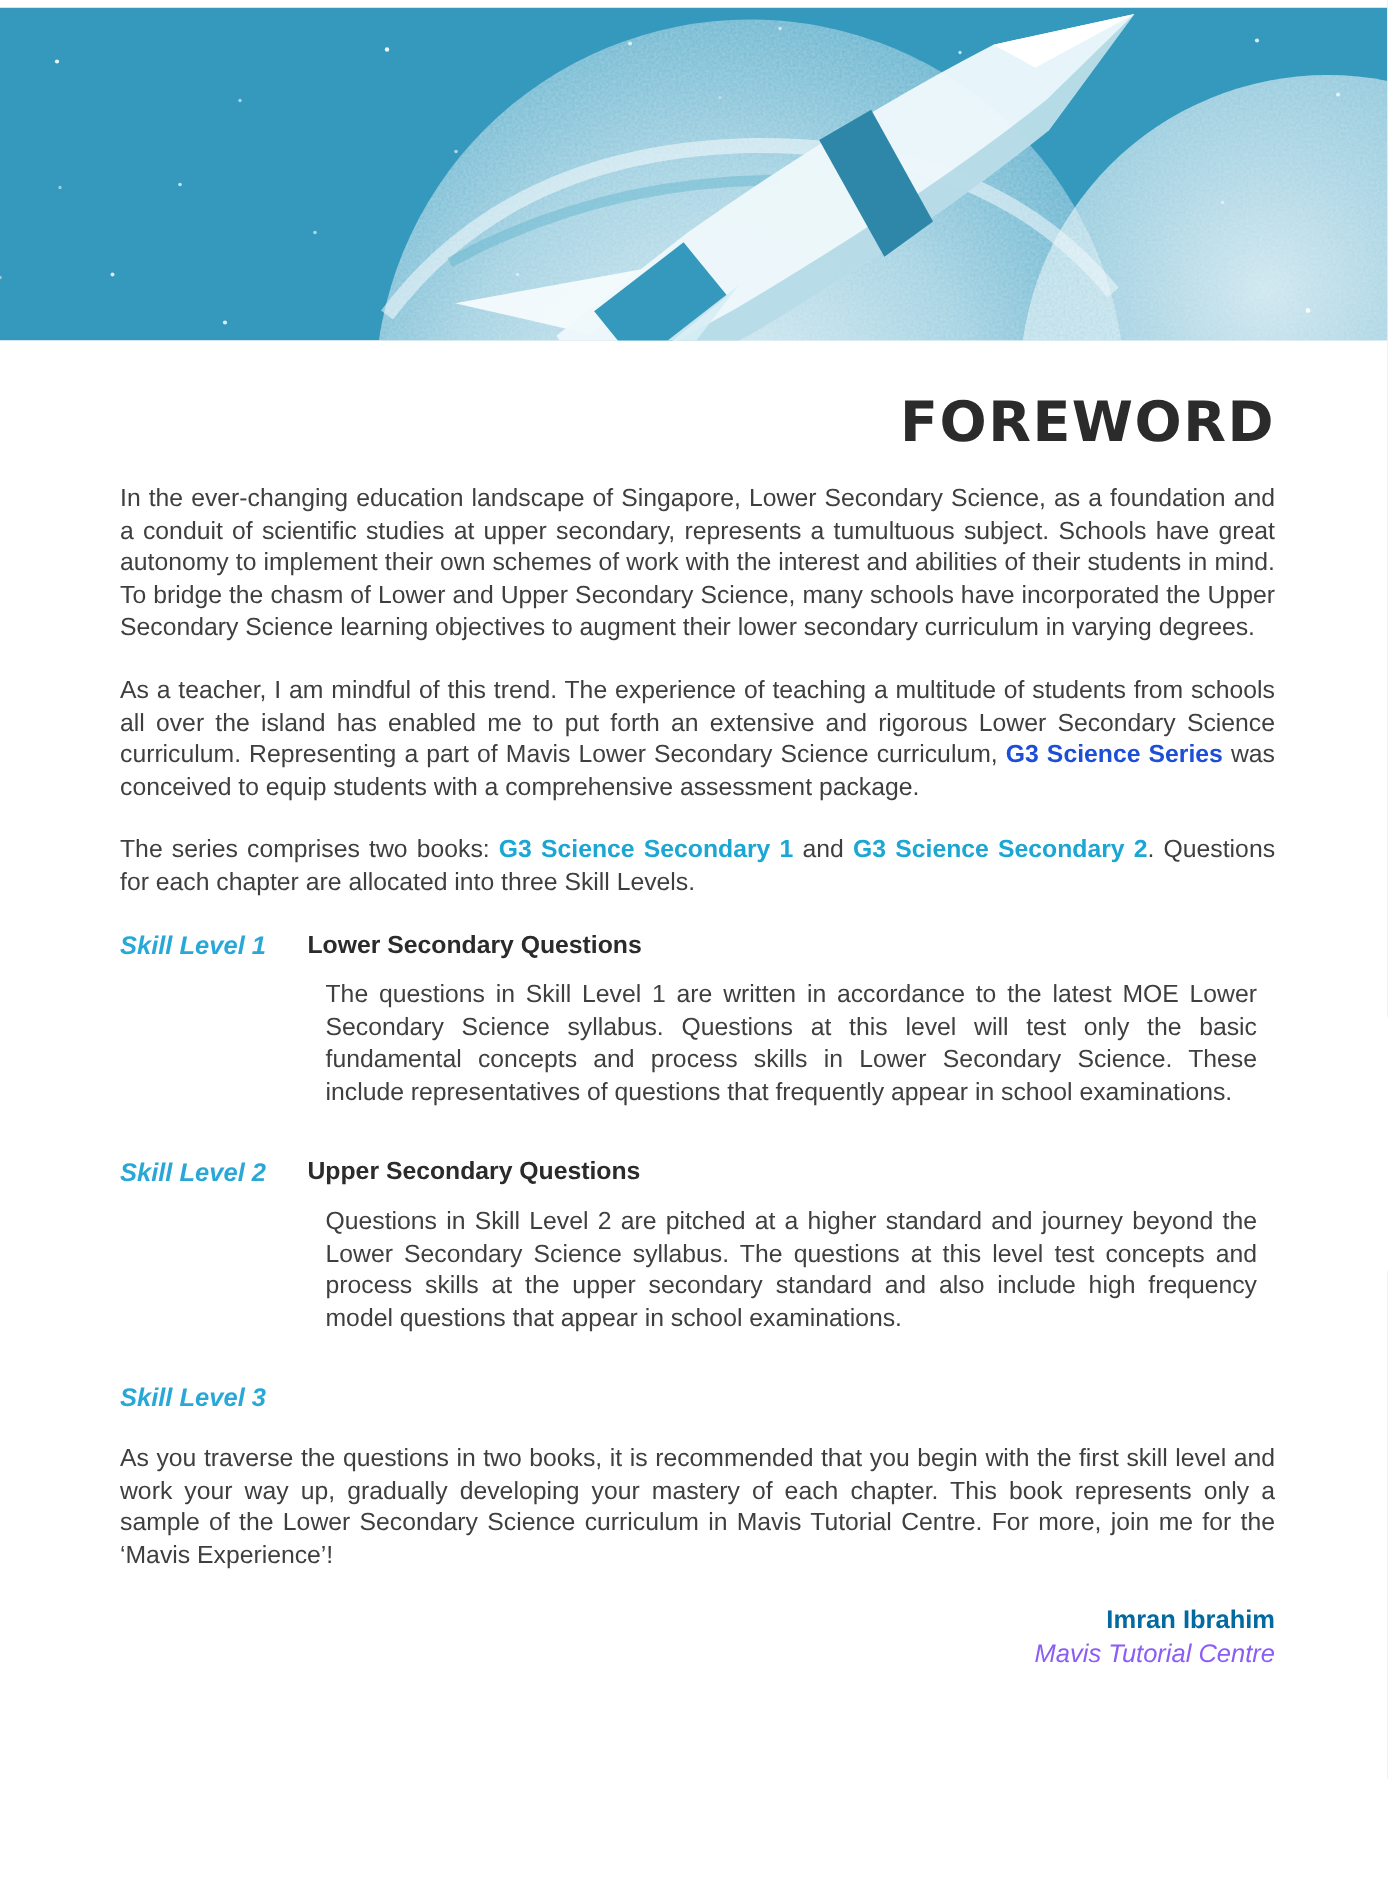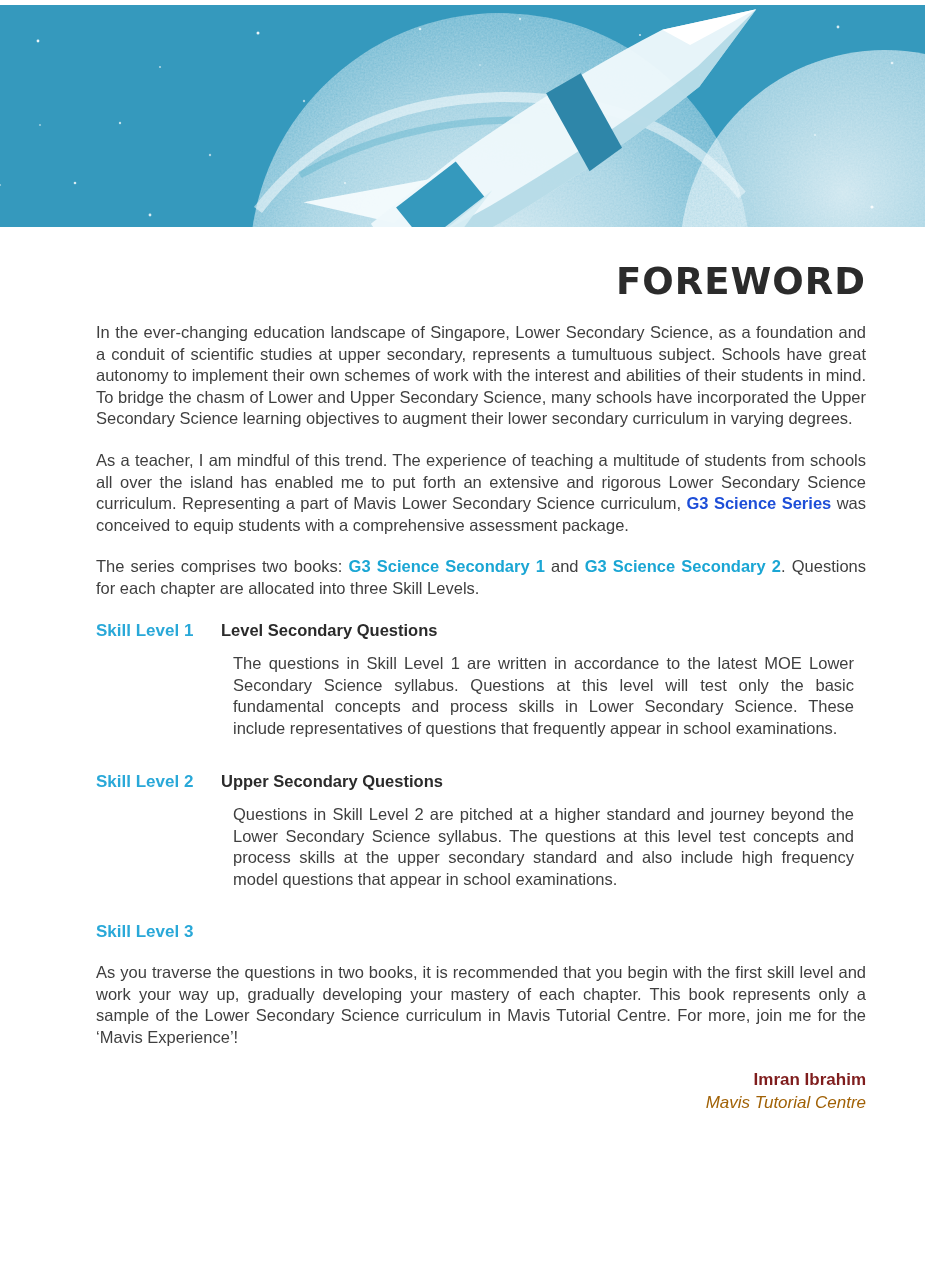--- a/index.html
+++ b/index.html
@@ -11,21 +11,21 @@
     overflow:hidden;
     font-family:"Liberation Sans", sans-serif;
   }
   
   .banner{
     position:absolute;left:0;top:5px;width:925px;height:222px;
   }
   .banner svg{display:block;width:100%;height:100%;}
   
   .content{
-    position:absolute;left:96px;top:227px;width:770px;
+    position:absolute;left:80px;top:227px;width:770px;
     color:#3f3f3f;
     font-size:16.5px;line-height:21.6px;
   }
   .foreword-title{
     text-align:right;
     font-family:"DejaVu Sans", sans-serif;
     font-weight:800;
     font-size:37px;
     letter-spacing:1px;
     color:#2b2b2b;
@@ -40,45 +40,46 @@
   .hl-book{color:#1ba6d4;font-weight:bold;}
   .skill-row{
     display:grid;
     grid-template-columns:125px 1fr;
     margin:0 0 19px 0;
   }
   .skill-label{
     color:#29a8d8;
     font-weight:bold;
     font-size:17px;
+    font-style:italic;
   }
   .skill-title{
     font-weight:bold;
     color:#2b2b2b;
     font-size:16.5px;
     margin:0 0 1px 0;
   }
   .skill-body{
     text-align:justify;
     margin:12px;
   }
   .final-para{margin-top:1px;}
   .signature{
     text-align:right;
     margin-top:14px;
   }
   .sig-name{
     font-weight:bold;
-    color:#7f1d1d;
+    color:#0369a1;
     font-size:17px;
     line-height:23px;
   }
   .sig-org{
     font-style:italic;
-    color:#a16207;
+    color:#8b5cf6;
     font-size:17px;
     line-height:23px;
   }
 </style>
 </head>
 <body>
 
 <div class="page">
 
   <div class="banner">
@@ -168,21 +169,21 @@
 
     <p class="body-para"><span>In the ever-changing education landscape of Singapore, Lower Secondary Science, as a foundation and a conduit of scientific studies at upper secondary, represents a tumultuous subject. Schools have great autonomy to implement their own schemes of work with the interest and abilities of their students in mind. To bridge the chasm of Lower and Upper Secondary Science, many schools have incorporated the Upper Secondary Science learning objectives to augment their lower secondary curriculum in varying degrees.</span></p>
 
     <p class="body-para"><span>As a teacher, I am mindful of this trend. The experience of teaching a multitude of students from schools all over the island has enabled me to put forth an extensive and rigorous Lower Secondary Science curriculum. Representing a part of Mavis Lower Secondary Science curriculum, </span><span class="hl-series">G3 Science Series</span><span> was conceived to equip students with a comprehensive assessment package.</span></p>
 
     <p class="body-para"><span>The series comprises two books: </span><span class="hl-book">G3 Science Secondary 1</span><span> and </span><span class="hl-book">G3 Science Secondary 2</span><span>. Questions for each chapter are allocated into three Skill Levels.</span></p>
 
     <div class="skill-row">
       <div class="skill-label">Skill Level 1</div>
       <div>
-        <p class="skill-title">Level Secondary Questions</p>
+        <p class="skill-title">Lower Secondary Questions</p>
         <p class="skill-body">The questions in Skill Level 1 are written in accordance to the latest MOE Lower Secondary Science syllabus. Questions at this level will test only the basic fundamental concepts and process skills in Lower Secondary Science. These include representatives of questions that frequently appear in school examinations.</p>
       </div>
     </div>
 
     <div class="skill-row">
       <div class="skill-label">Skill Level 2</div>
       <div>
         <p class="skill-title">Upper Secondary Questions</p>
         <p class="skill-body">Questions in Skill Level 2 are pitched at a higher standard and journey beyond the Lower Secondary Science syllabus. The questions at this level test concepts and process skills at the upper secondary standard and also include high frequency model questions that appear in school examinations.</p>
       </div>

